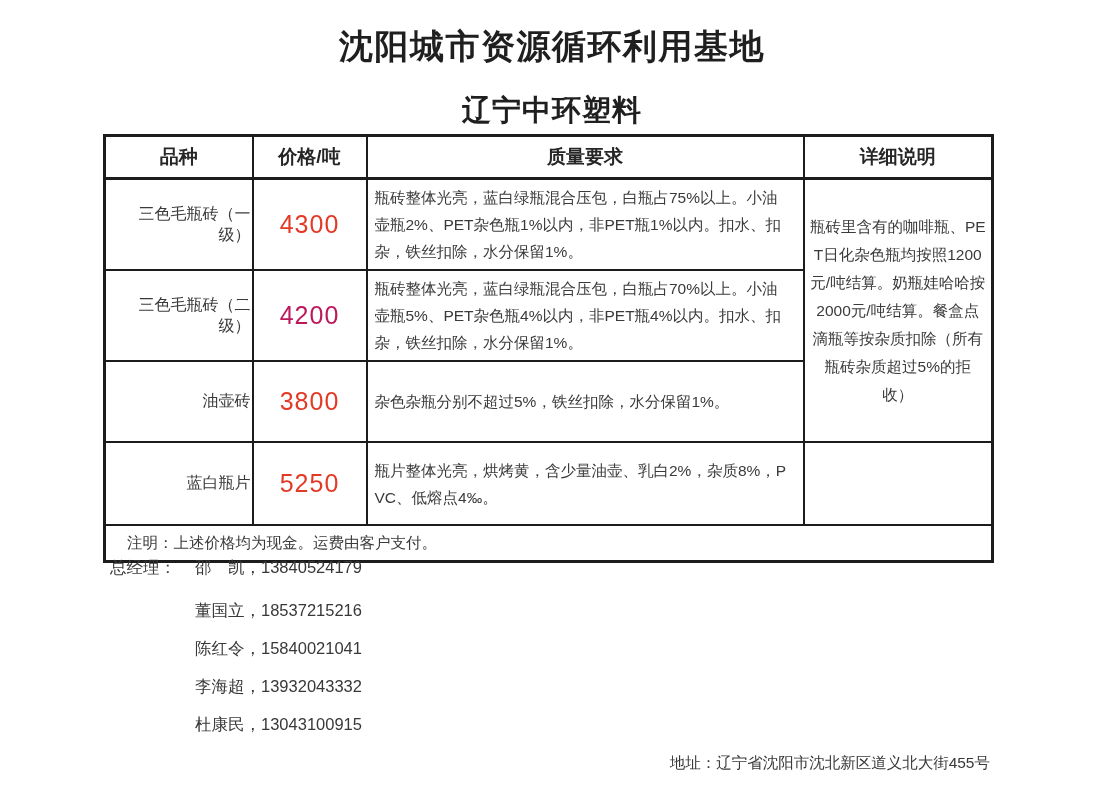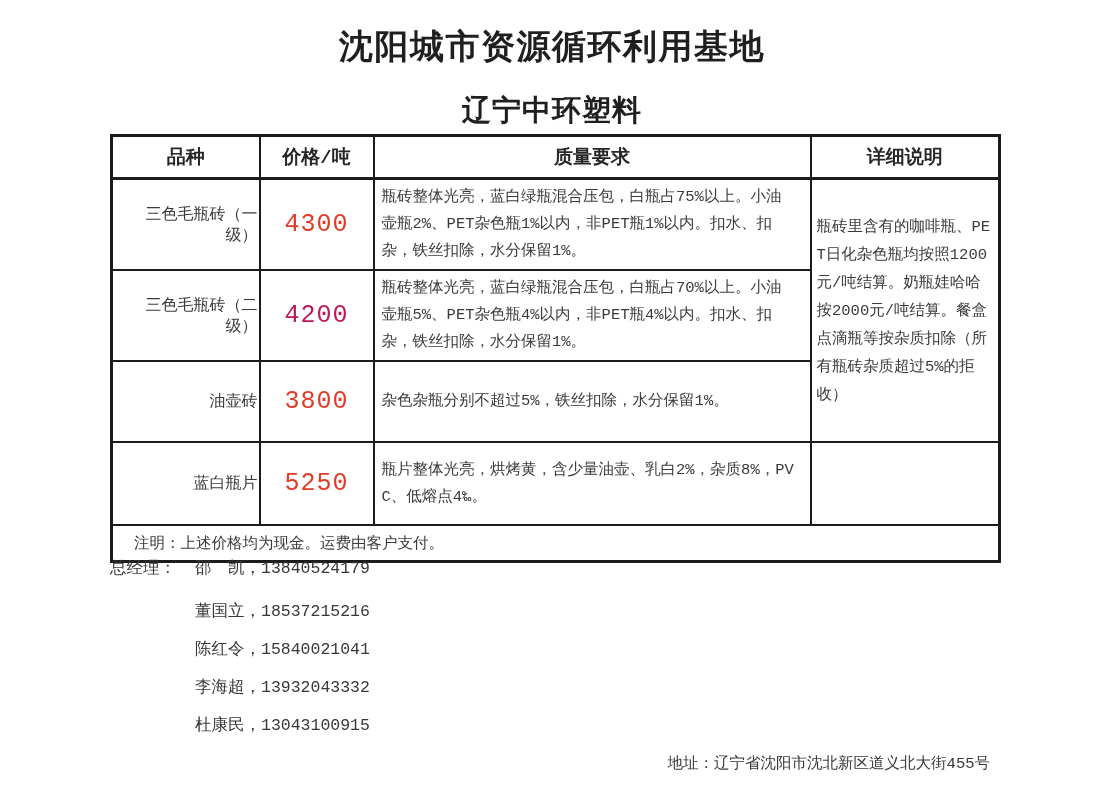--- a/index.html
+++ b/index.html
@@ -1,37 +1,37 @@
 <!DOCTYPE html>
 <html><head>
 <meta charset="utf-8">
 <style>
   html,body{margin:0;padding:0;background:#ffffff;}
   .page{
     position:relative;
     width:1104px;height:797px;
     background:#ffffff;
-    font-family:Liberation Mono, monospace;
+    font-family:Liberation Sans, sans-serif;
     color:#3a3a3a;
     overflow:hidden;
   }
   .title{
     position:absolute;top:24px;left:0;width:100%;
     margin:0;text-align:center;
     font-size:34px;font-weight:700;color:#1f1f1f;
     letter-spacing:1.5px;
   }
   .subtitle{
     position:absolute;top:91px;left:0;width:100%;
     margin:0;text-align:center;
     font-size:29px;font-weight:700;color:#1f1f1f;
     letter-spacing:1px;
   }
   table.price-table{
-    position:absolute;top:134px;left:110px;
+    position:absolute;top:134px;left:103px;
     width:888px;
     border-collapse:collapse;
     table-layout:fixed;
     border:3px solid #1c1c1c;
   }
   .price-table th,.price-table td{
     border:2px solid #1c1c1c;
     vertical-align:middle;
     word-break:break-all;
   }
@@ -47,21 +47,21 @@
   }
   td.cell-price{
     text-align:center;font-size:25px;letter-spacing:1px;
   }
   td.cell-quality{
     font-size:15.5px;line-height:27px;color:#3a3a3a;
     text-align:left;padding:4px 14px 4px 7px;
   }
   td.cell-detail{
     font-size:15.5px;line-height:28px;color:#3a3a3a;
-    padding:2px 5px;
+    text-align:center;padding:2px 5px;
   }
   td.cell-detail-empty{height:77px;}
   td.cell-footnote{
     height:32px;font-size:15.5px;color:#3a3a3a;
     text-align:left;padding-left:21px;
   }
   .contacts{
     position:absolute;left:110px;top:557px;
     font-size:16.5px;color:#383838;
   }

